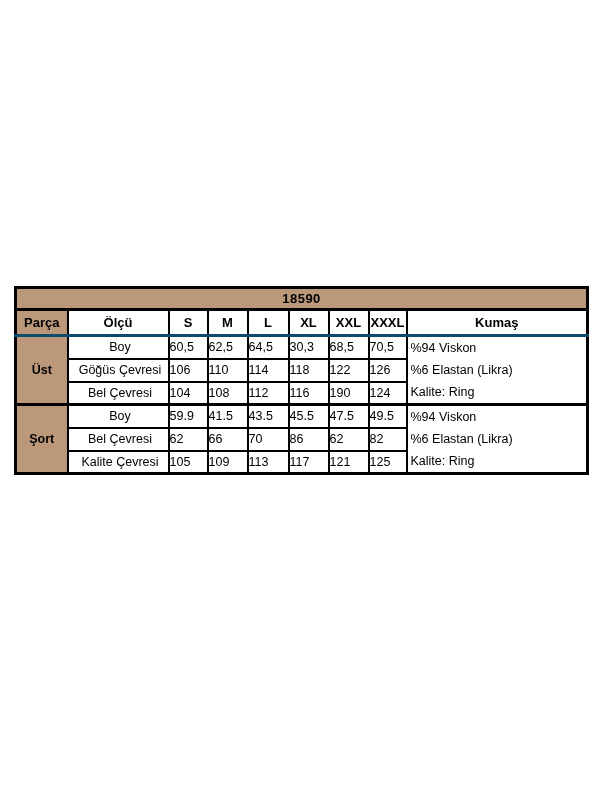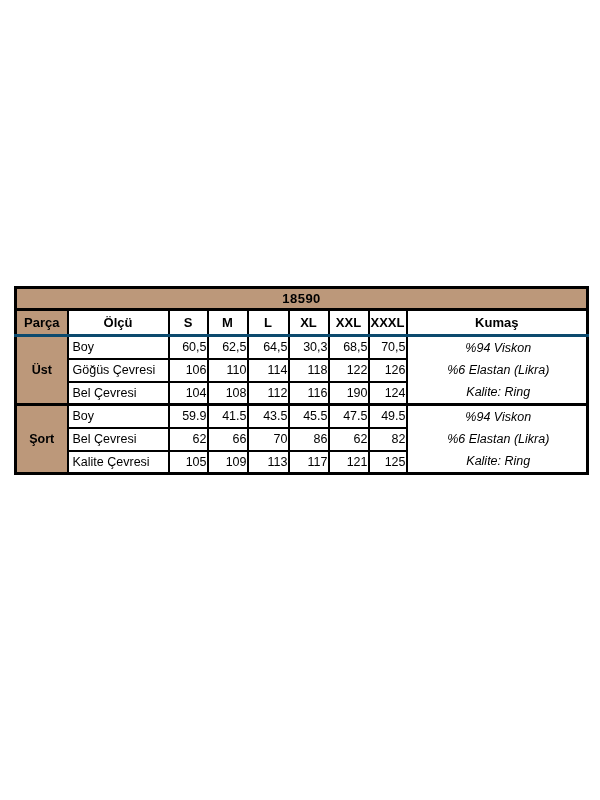--- a/index.html
+++ b/index.html
@@ -30,23 +30,23 @@
     white-space: nowrap;
     overflow: hidden;
     vertical-align: middle;
   }
   .tan  { background: #bc987a !important; }
   .bold { font-weight: bold; }
   .ctr  { text-align: center; }
   tr.r-code td { height: 22px; border-bottom: 3px solid #000; font-size: 13px; letter-spacing: .5px; }
   tr.r-head td { height: 26px; border-bottom: 3px solid #0c4a6e; font-size: 13px; }
   tr.r-data td { height: 23px; }
-  td.lbl { text-align: left; padding-left: 4px; }
-  td.num { text-align: right; }
-  td.fab { text-align: center; padding-left: 3px; font-style: italic; }
+  td.lbl { text-align: center; padding-left: 4px; }
+  td.num { text-align: left; }
+  td.fab { text-align: left; padding-left: 3px; }
   td.fab-top { border-bottom: hidden; }
   td.fab-mid { border-top: hidden; border-bottom: hidden; }
   td.fab-bot { border-top: hidden; }
   tr.sec-start td { border-top: 3px solid #000; }
 </style>
 </head>
 <body>
 
 <div class="canvas">
   <table class="size-chart">

